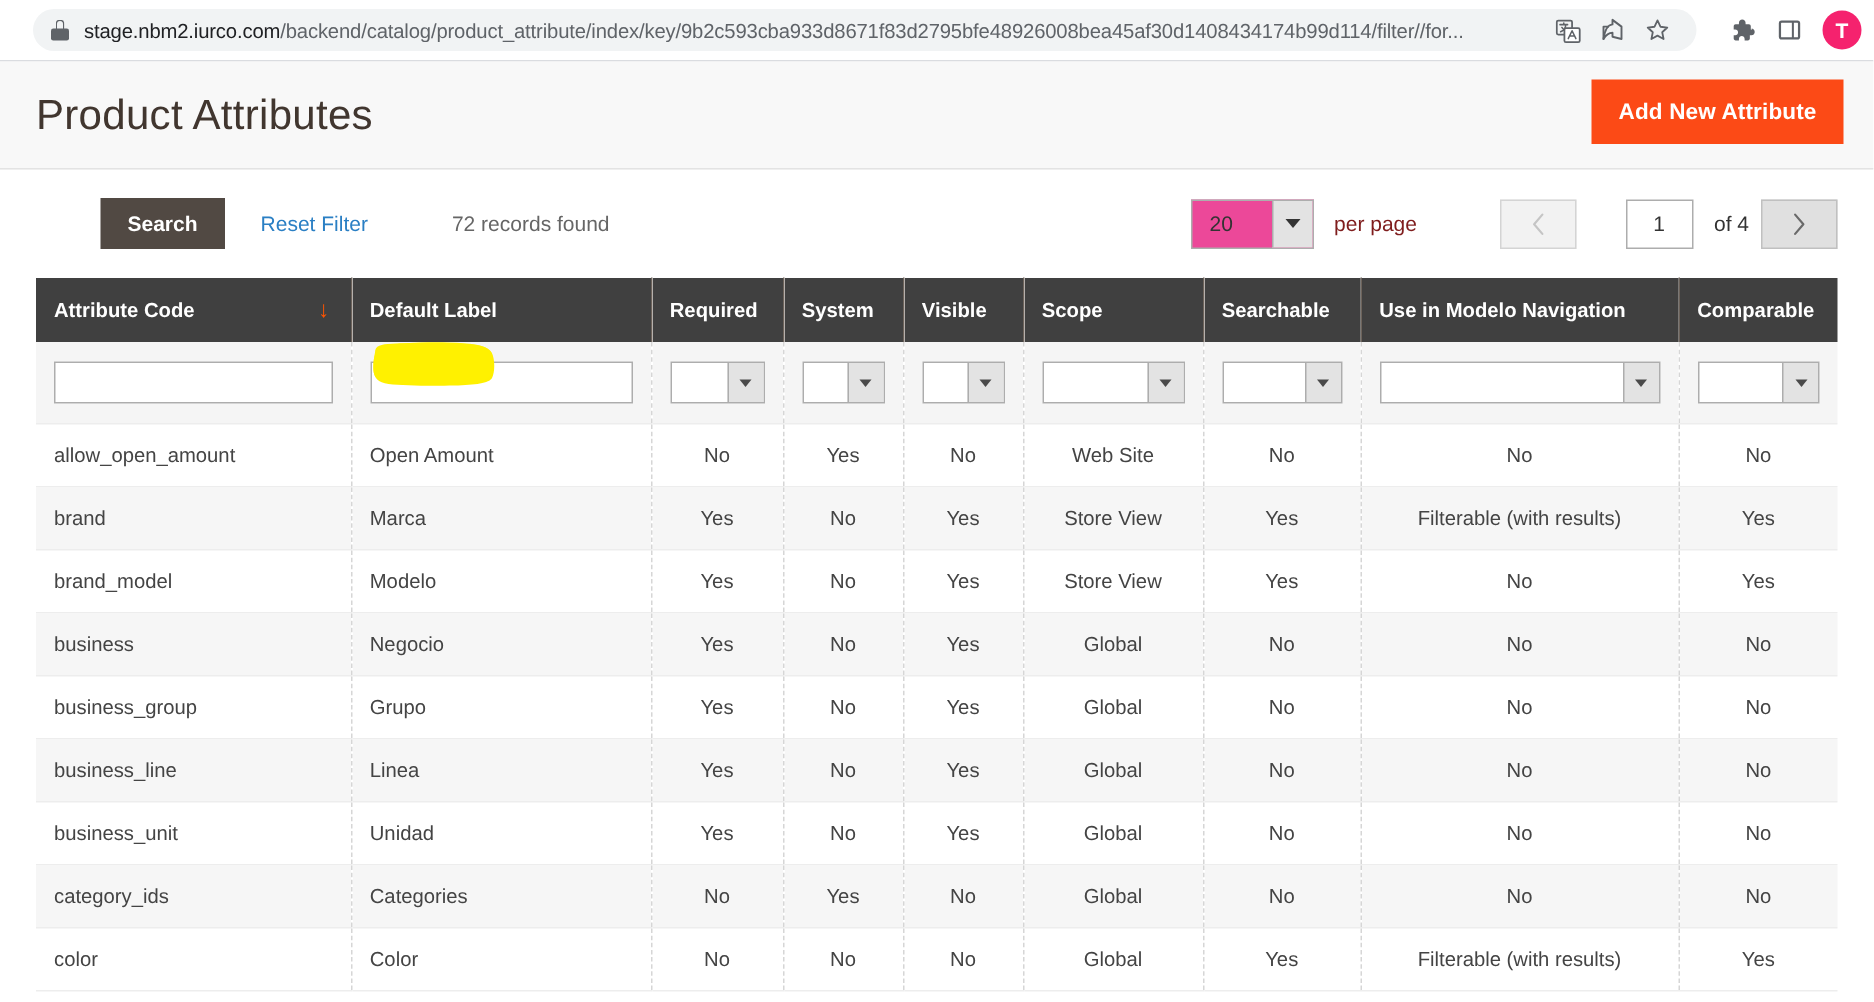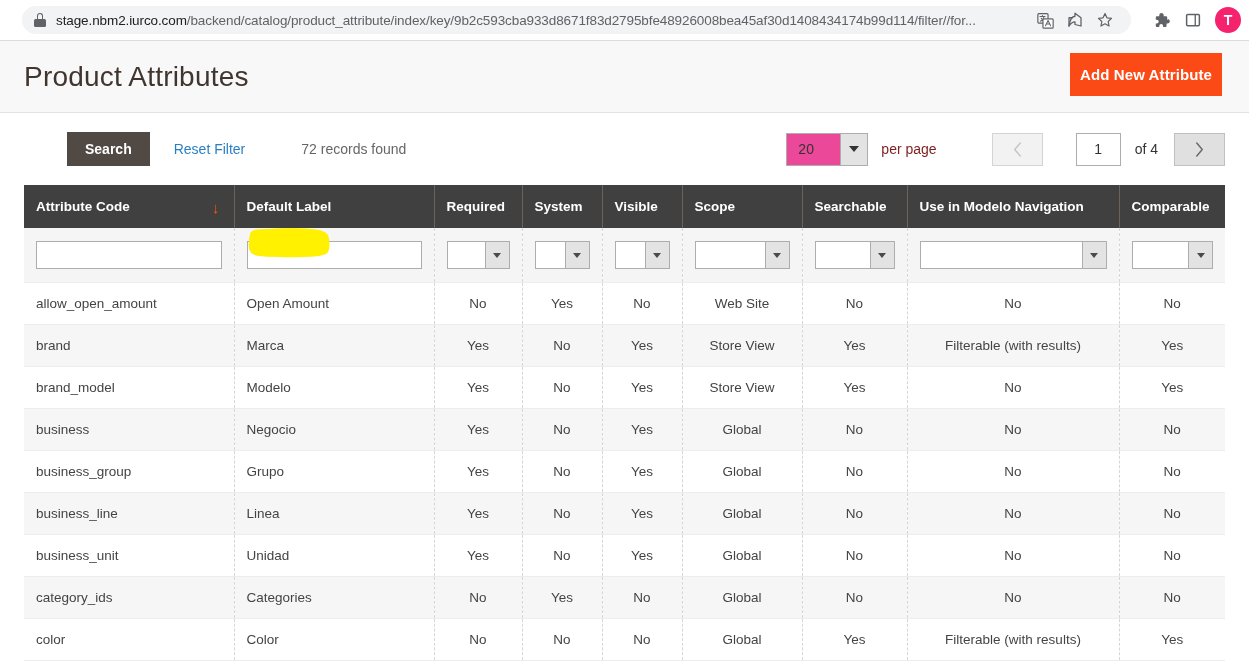--- a/index.html
+++ b/index.html
@@ -104,28 +104,28 @@
     position: relative;
   }
   .page-title {
     font-size: 28px;
     font-weight: 400;
     color: #41362f;
     letter-spacing: 0.2px;
   }
   .btn-primary {
     position: absolute;
-    right: 27px;
+    right: 20px;
     top: 12px;
     background: #fc4a16;
     color: #ffffff;
     border: none;
     font-size: 15px;
     font-weight: bold;
-    padding: 13px 10px;
+    padding: 13px 18px;
     cursor: pointer;
     font-family: "Liberation Sans", sans-serif;
     letter-spacing: 0.1px;
   }
 
   
   .content {
     padding: 0 24px;
     background: #ffffff;
   }
@@ -216,21 +216,21 @@
     background: #fff;
     text-align: center;
     font-size: 14px;
     color: #333;
     font-family: "Liberation Sans", sans-serif;
     margin-left: 33px;
   }
   .of-label {
     font-size: 14px;
     color: #333;
-    margin: 0 16px 0 14px;
+    margin: 0 8px 0 14px;
   }
   .pager-gap { width: 37px; }
 
   
   .grid {
     width: 1201px;
     border-collapse: collapse;
     table-layout: fixed;
   }
   .grid thead th {

